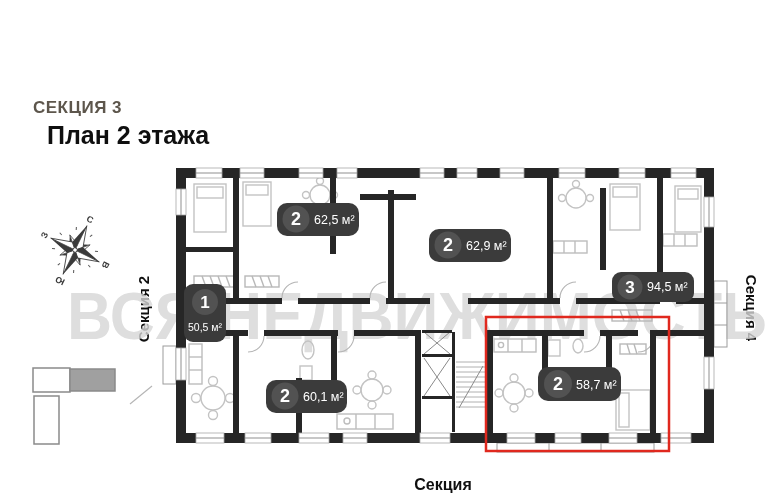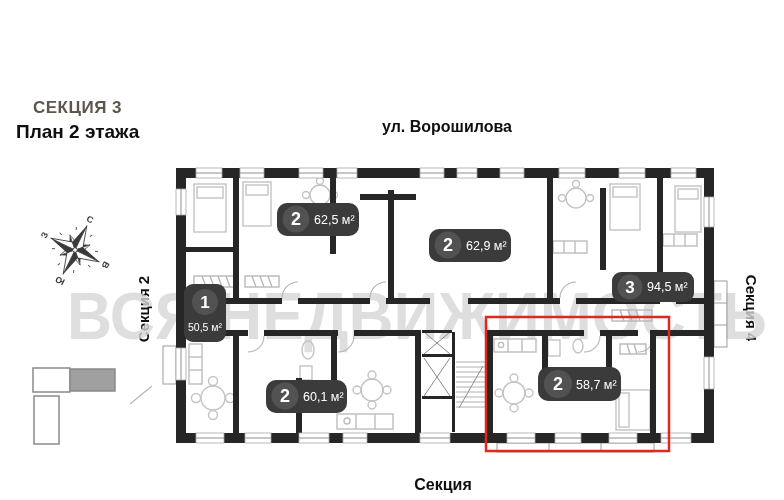--- a/index.html
+++ b/index.html
@@ -1,37 +1,36 @@
 <!DOCTYPE html>
 <html><head>
 <meta charset="utf-8">
 <style>
   html,body{margin:0;padding:0;background:#fff;}
   .canvas{position:relative;width:784px;height:500px;background:#fff;overflow:hidden;
           font-family:"Liberation Sans",sans-serif;margin-top:48px;}
   .abs{position:absolute;}
   .title1{left:33px;top:50px;font-size:17px;font-weight:bold;color:#5d564c;letter-spacing:.5px;}
-  .title2{left:16px;top:73px;font-size:19px;font-weight:bold;color:#0f0f0f;}
+  .title2{left:47px;top:73px;font-size:25px;font-weight:bold;color:#0f0f0f;}
   .street{left:447px;top:70px;transform:translateX(-50%);font-size:16px;font-weight:bold;color:#0f0f0f;}
   .park{left:443px;top:428px;transform:translateX(-50%);font-size:16px;font-weight:bold;color:#0f0f0f;}
   .v-label{position:absolute;font-size:15px;font-weight:bold;color:#0f0f0f;white-space:nowrap;}
   .sec2{left:143px;top:261px;transform:translate(-50%,-50%) rotate(-90deg);}
   .sec4{left:751px;top:260px;transform:translate(-50%,-50%) rotate(90deg);}
   svg{position:absolute;left:0;top:0;}
   svg text{font-family:"Liberation Sans",sans-serif;}
 </style>
 </head>
 <body>
 
 <div class="canvas">
 
   <div class="abs title1">СЕКЦИЯ 3</div>
   <div class="abs title2">План 2 этажа</div>
 
-  <div class="abs street">ул. Ворошилова</div>
   <div class="abs park">Секция</div>
   <div class="v-label sec2">Секция 2</div>
   <div class="v-label sec4">Секция 4</div>
 
   <svg width="784" height="500" viewBox="0 0 784 500">
 
     <text x="417" y="291" text-anchor="middle" font-size="66" font-weight="bold" fill="#d6d6d6" opacity="0.8" textLength="700" lengthAdjust="spacingAndGlyphs">ВСЯ НЕДВИЖИМОСТЬ</text>
 
     <g stroke="#c3c3c3" stroke-width="1.4" fill="none">
 

